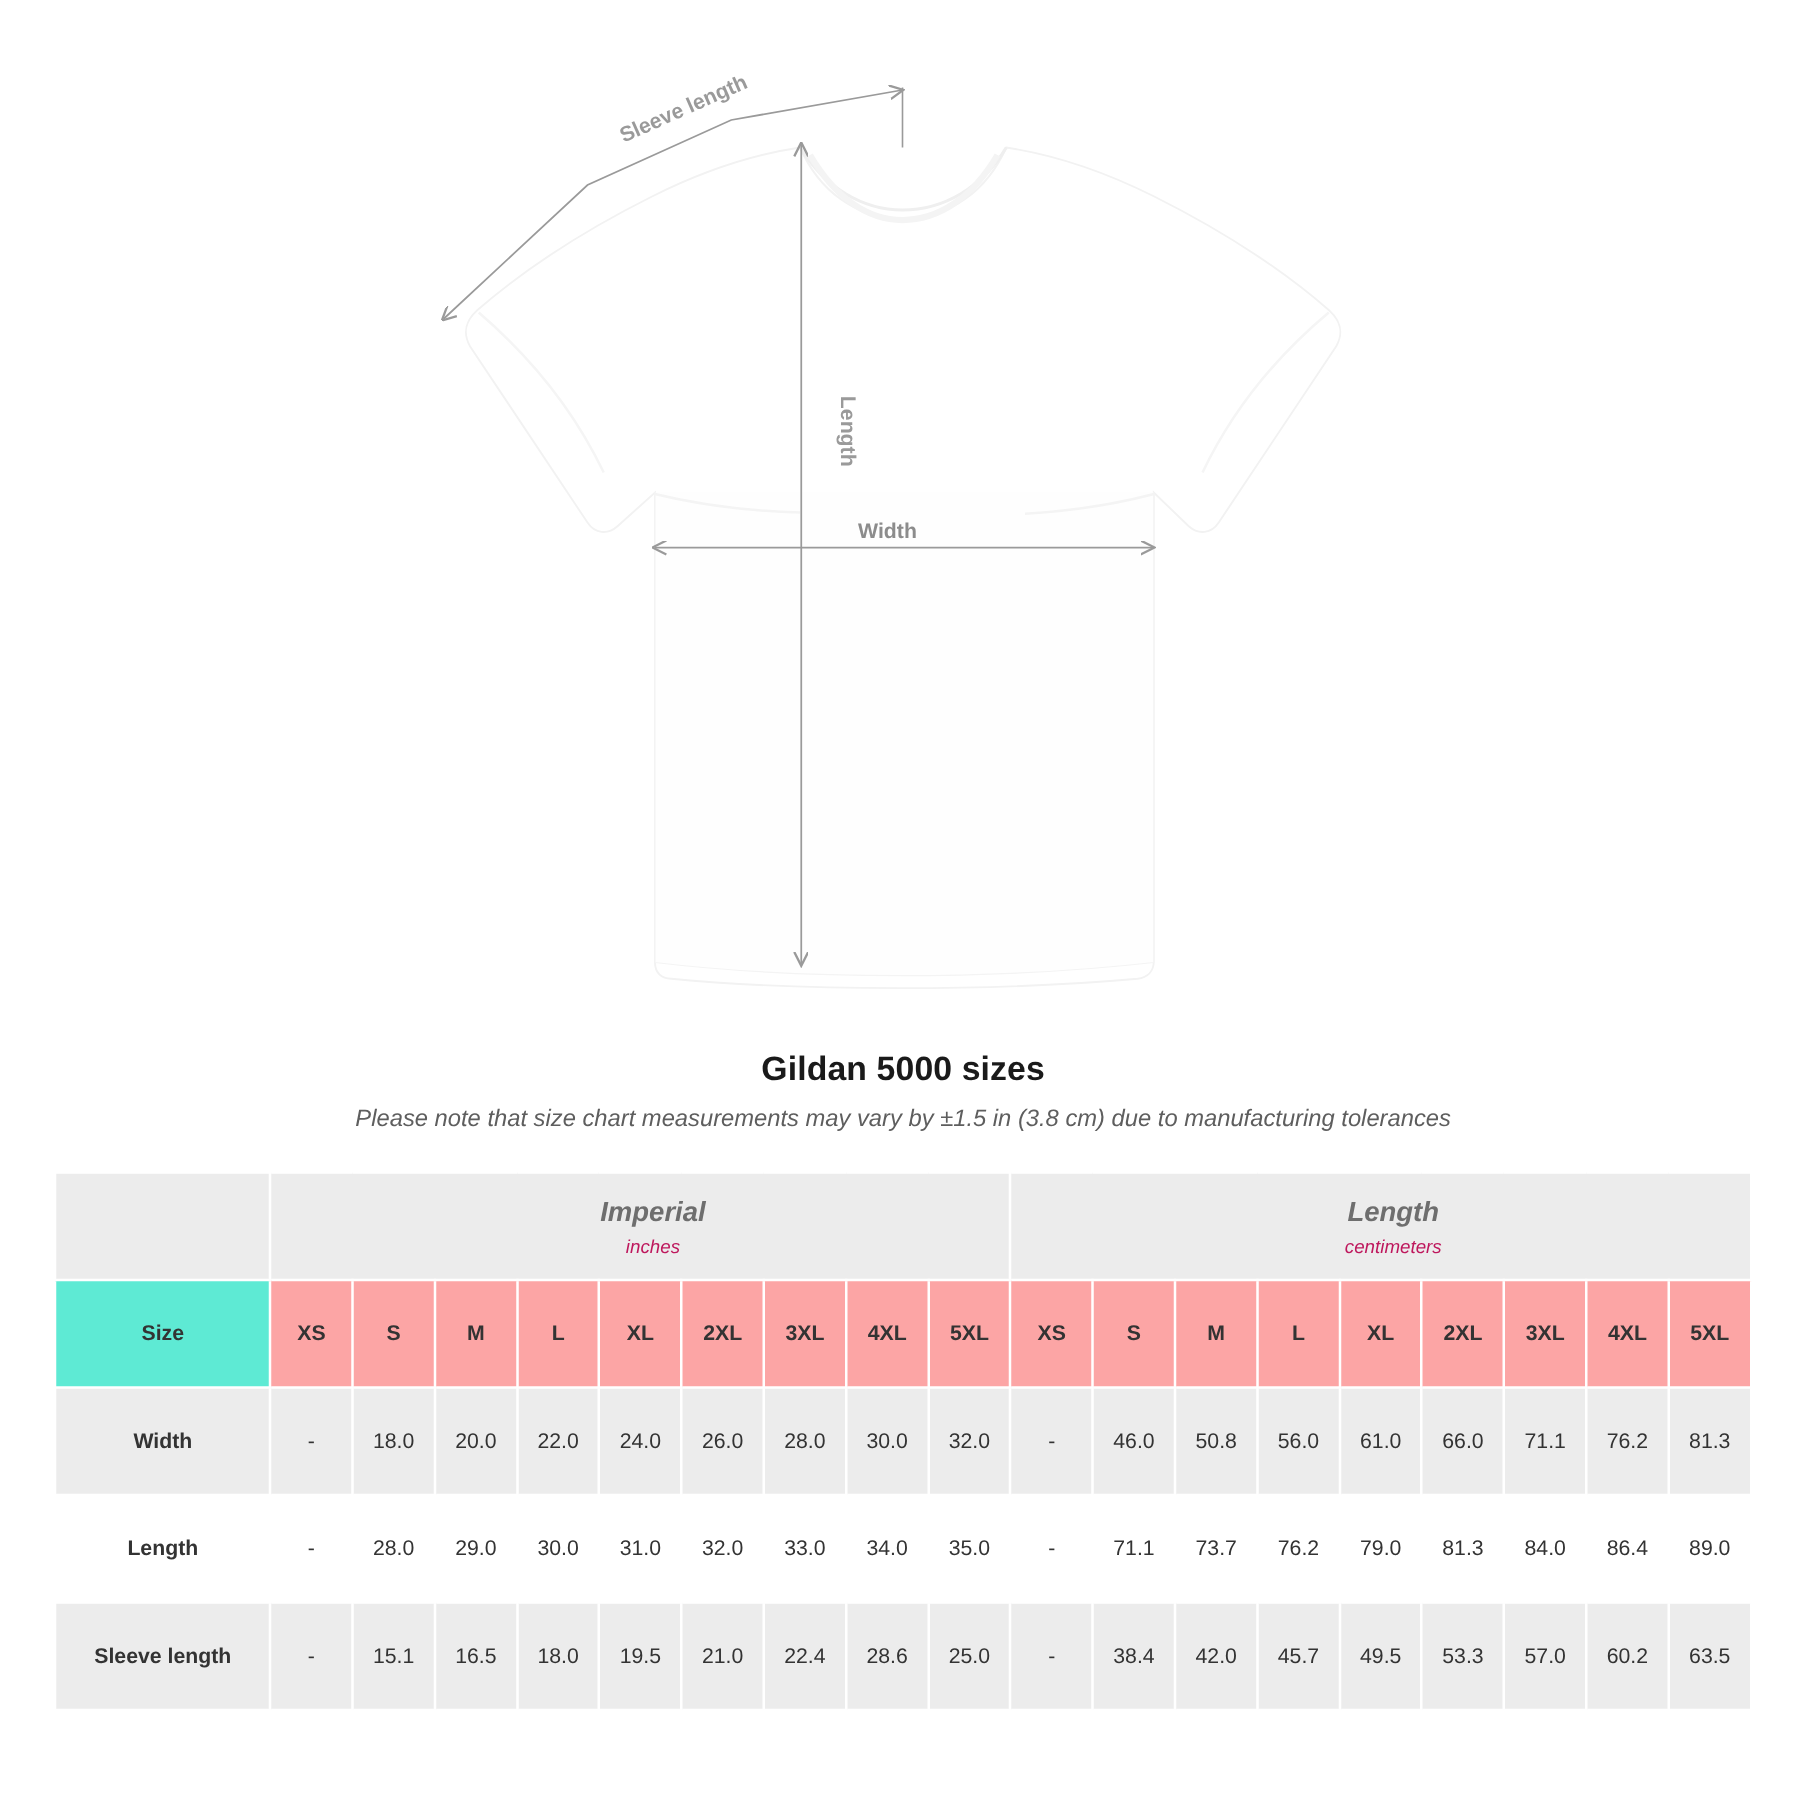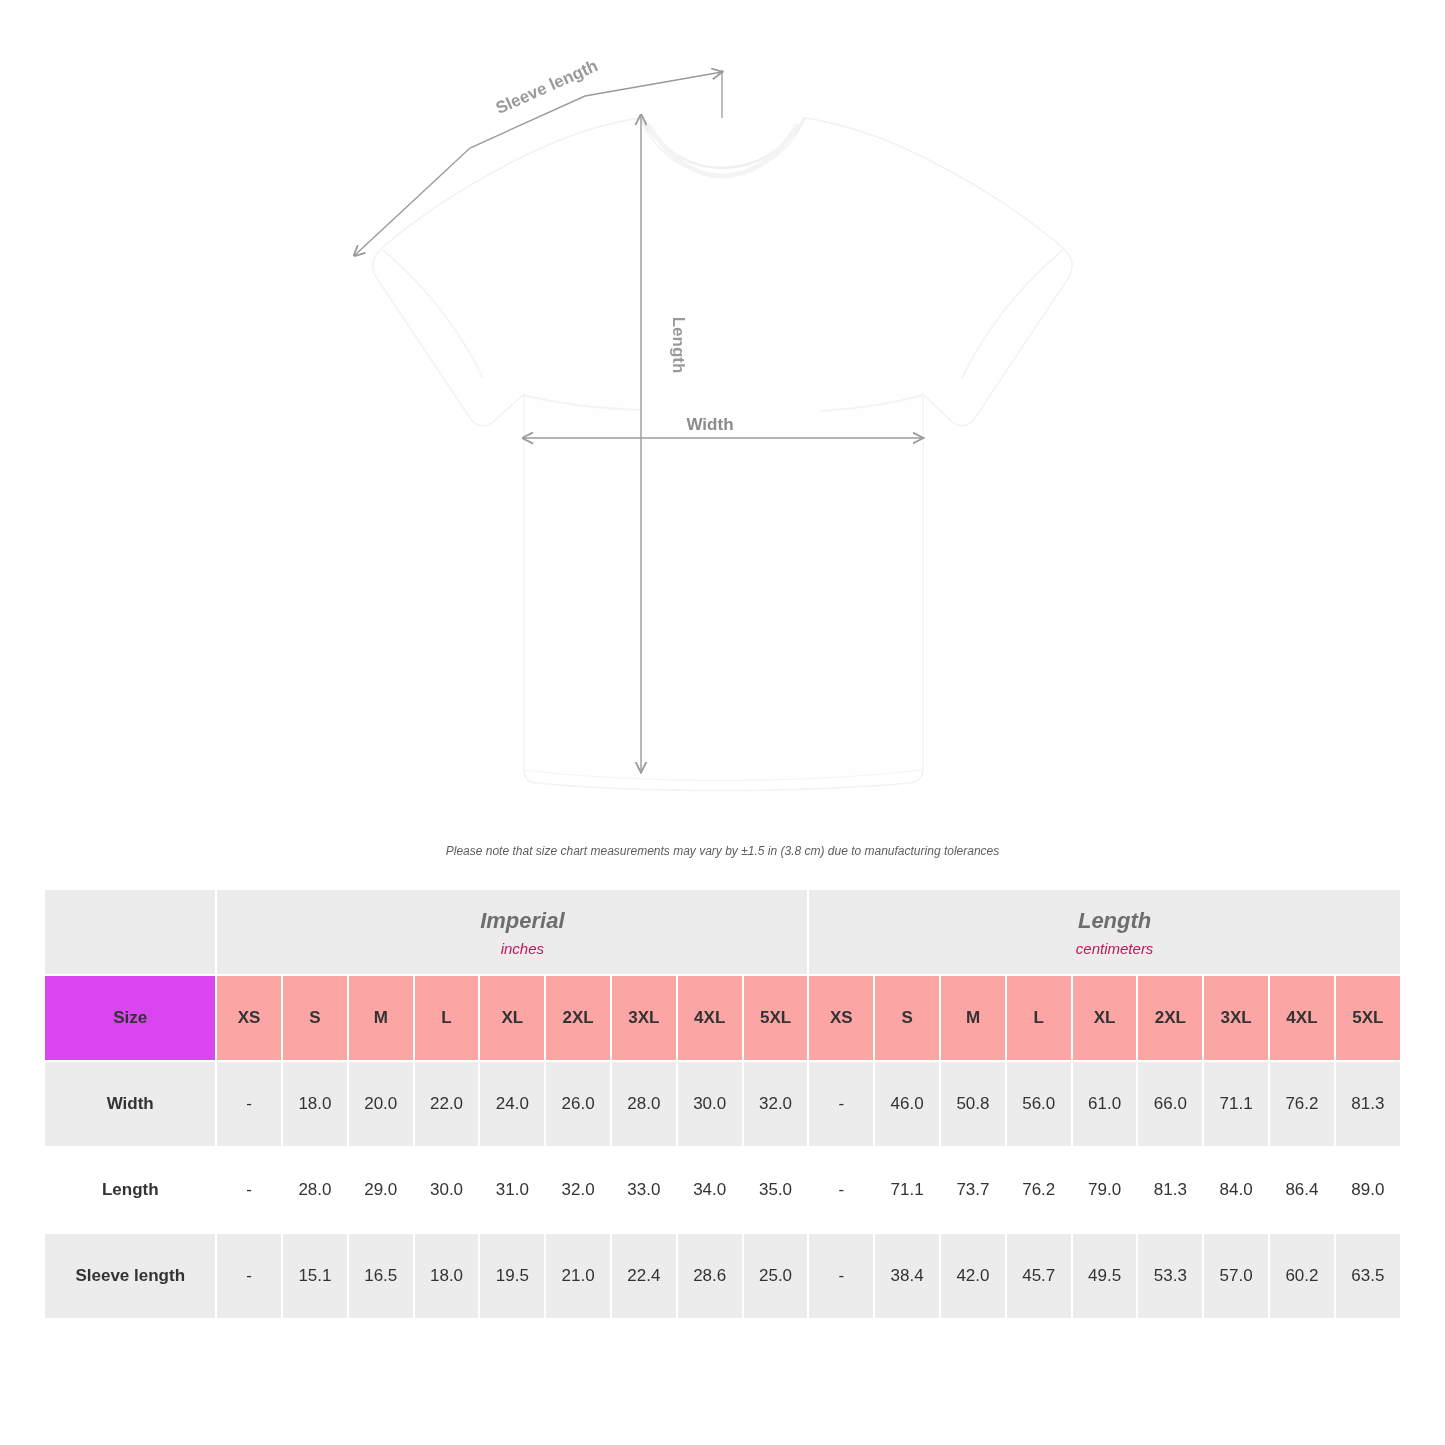--- a/index.html
+++ b/index.html
@@ -33,21 +33,21 @@
     text-align: center;
     margin-top: 10px;
   }
   #chart-title {
     font-size: 27px;
     font-weight: bold;
     color: #1a1a1a;
     letter-spacing: 0.1px;
   }
   #chart-note {
-    font-size: 12px;
+    font-size: 19px;
     font-style: italic;
     color: #5e5e5e;
     margin-top: 14px;
   }
 
   
   #size-table {
     border-collapse: collapse;
     margin: 30px auto 0 auto;
     width: 1357px;
@@ -84,21 +84,21 @@
     font-weight: bold;
     font-size: 17.5px;
     color: #2b2b2b;
   }
   .hdr-row td {
     background: #fca5a5;
     font-weight: bold;
     font-size: 17.5px;
     color: #2b2b2b;
   }
-  .hdr-row td.row-head { background: #d946ef; }
+  .hdr-row td.row-head { background: #5eead4; }
   .band-grey td { background: #ececec; }
   .band-white td { background: #ffffff; }
   .lbl-col { width: 172px; }
   .data-col { width: 65.8px; }
 </style>
 </head>
 <body>
 
 <div id="illustration">
   <svg id="shirt-svg" width="1445" height="830" viewBox="0 0 1445 830">
@@ -159,20 +159,21 @@
 
     <text id="lbl-sleeve" x="549" y="92" transform="rotate(-24 549 92)" font-family="Liberation Sans, sans-serif" font-size="17" font-weight="bold" fill="#9a9a9a" text-anchor="middle">Sleeve length</text>
 
     <text id="lbl-length" x="673" y="345" transform="rotate(90 673 345)" font-family="Liberation Sans, sans-serif" font-size="17" font-weight="bold" fill="#9a9a9a" text-anchor="middle">Length</text>
 
     <text id="lbl-width" x="710" y="430" font-family="Liberation Sans, sans-serif" font-size="17" font-weight="bold" fill="#8c8c8c" text-anchor="middle">Width</text>
   </svg>
 </div>
 
 <div id="title-block">
+  <div id="chart-title">Gildan 5000 sizes</div>
   <div id="chart-note">Please note that size chart measurements may vary by ±1.5 in (3.8 cm) due to manufacturing tolerances</div>
 </div>
 
 <table id="size-table">
   <colgroup>
     <col class="lbl-col">
     <col class="data-col">
       <col class="data-col">
       <col class="data-col">
       <col class="data-col">

